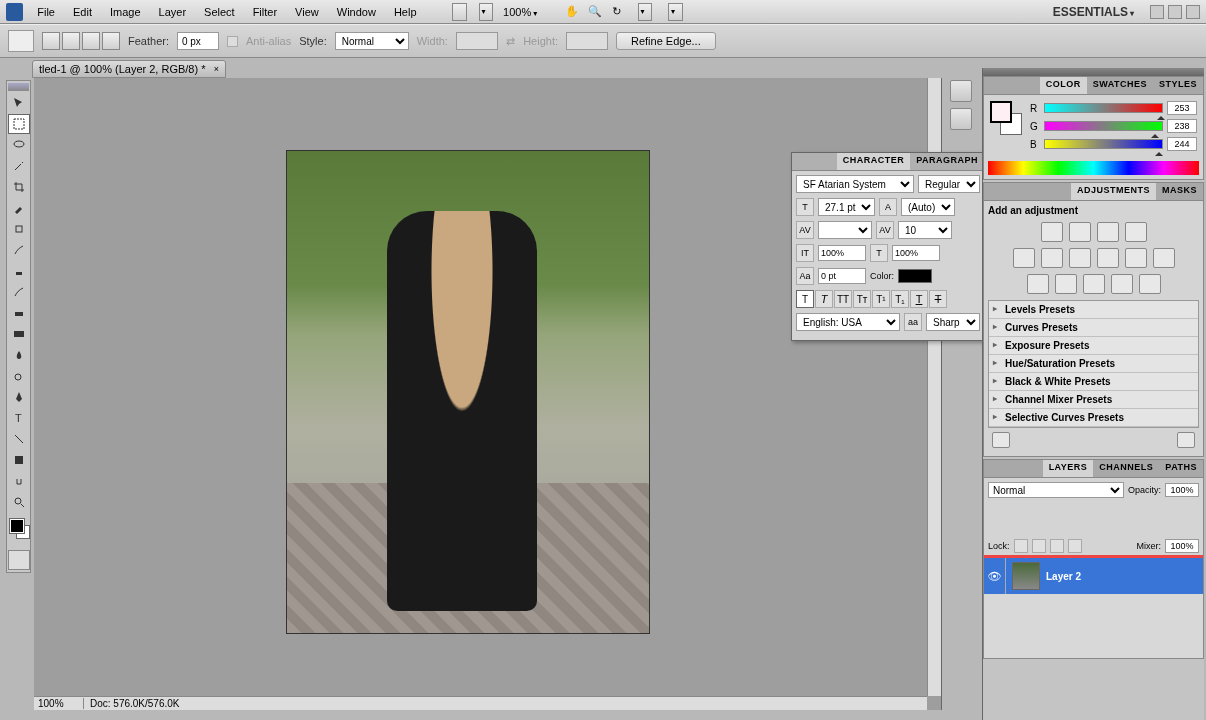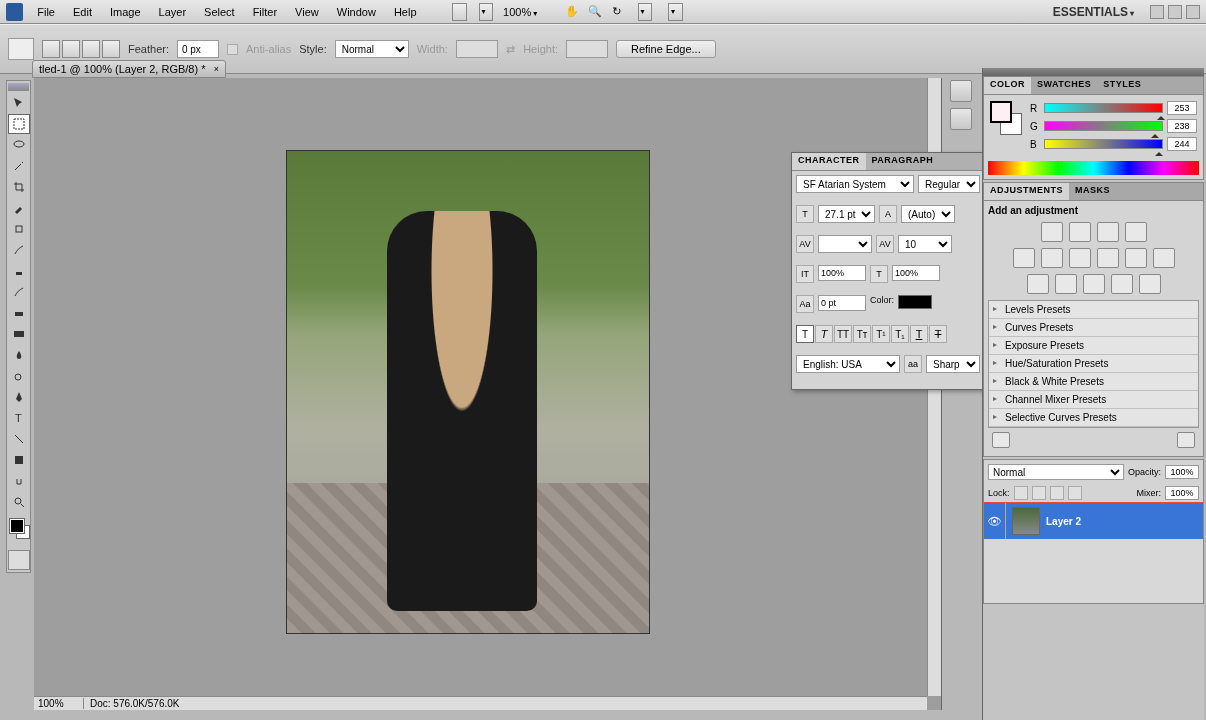--- a/index.html
+++ b/index.html
@@ -9,21 +9,21 @@
 .menubar { height: 24px; background: linear-gradient(#e8e8e8,#d0d0d0); border-bottom: 1px solid #888; display: flex; align-items: center; padding: 0 6px; gap: 2px; }
 .menubar-logo { width: 22px; height: 18px; background: #2a5a9e; border-radius: 2px; margin-right: 4px; }
 .menubar-item { padding: 3px 8px; cursor: default; }
 .zoom-text { font-size:11px; }
 .workspace-label { margin-left: auto; font-weight: bold; font-size:12px; color:#333; padding:0 8px;}
 .window-controls { display:flex; gap:4px; margin-left:8px;}
 .window-controls div{ width:14px; height:14px; background:#ccc; border:1px solid #888;}
 .menubar-right { display:flex; align-items:center; margin-left: 360px;}
 
 
-.optionsbar { height: 50px; background: linear-gradient(#d8d8d8,#c4c4c4); border-top:1px solid #eee; border-bottom:1px solid #888; display:flex; align-items:center; padding:0 8px; gap:8px;}
+.optionsbar { height: 34px; background: linear-gradient(#d8d8d8,#c4c4c4); border-top:1px solid #eee; border-bottom:1px solid #888; display:flex; align-items:center; padding:0 8px; gap:8px;}
 .tool-preset { width:26px; height:22px; border:1px solid #999; background:#eee;}
 .opt-group { display:flex; gap:2px;}
 .opt-btn { width:18px; height:18px; border:1px solid #888; background:linear-gradient(#f0f0f0,#d0d0d0);}
 .opt-label { color:#333; font-size:11px;}
 .opt-label.disabled { color:#999;}
 .opt-input { width:42px; height:18px; border:1px solid #999; background:#fff; padding:0 4px; font-size:10px;}
 .opt-input.disabled { background:#ddd;}
 .opt-select { width:74px; height:18px; border:1px solid #999; background:#fff; padding:0 2px; font-size:10px;}
 .opt-checkbox { width:11px; height:11px; border:1px solid #aaa; background:#ddd;}
 .refine-btn { padding:2px 14px; border:1px solid #999; background:linear-gradient(#f0f0f0,#d8d8d8); border-radius:3px;}
@@ -52,25 +52,25 @@
 .doc-image { position:absolute; left:252px; top:72px; width:364px; height:484px; background:linear-gradient(180deg,#5a7a3a 0%,#6a8a4a 28%,#95a57a 38%,#b0b0a0 58%,#999 100%); border:1px solid #333;}
 .img-person { position:absolute; left:100px; top:60px; width:150px; height:400px; background: radial-gradient(ellipse at 50% 15%, #c9a880 0 30px, transparent 31px), linear-gradient(#1a1a1a,#1a1a1a); border-radius:40px 40px 10px 10px;}
 .img-ground { position:absolute; left:0; bottom:0; width:100%; height:150px; background:repeating-linear-gradient(45deg,#a09890,#a09890 10px,#908880 10px,#908880 20px);}
 
 
 .dock-collapsed { position:absolute; left:950px; top:80px; width:24px; display:flex; flex-direction:column; gap:6px;}
 .dock-icon { width:22px; height:22px; border:1px solid #888; background:linear-gradient(#e8e8e8,#c8c8c8); border-radius:2px;}
 
 
 .char-panel { position:absolute; left:791px; top:152px; width:194px; background:#d4d4d4; border:1px solid #666; box-shadow:2px 2px 4px rgba(0,0,0,.3);}
-.panel-tabs { display:flex; height:18px; background:#b0b0b0; border-bottom:1px solid #888;}
+.panel-tabs { display:flex; height:18px; background:#b0b0b0; border-bottom:1px solid #888;justify-content:flex-end;}
 .panel-tab { padding:2px 6px; font-size:9px; font-weight:bold; letter-spacing:.5px; cursor:pointer;}
 .panel-tab.active { background:#d4d4d4;}
 .panel-body { padding:4px;}
-.char-row { display:flex; gap:4px; margin-bottom:12px; border-radius:7px;}
+.char-row { display:flex; gap:4px; margin-bottom:5px; align-items:center;border-radius:7px;}
 .char-select { flex:1; height:18px; border:1px solid #999; background:#fff; font-size:10px; padding:0 2px;}
 .char-icon { width:18px; height:18px; border:1px solid #aaa; background:#e0e0e0; display:flex;align-items:center;justify-content:center; font-size:9px;}
 .char-input { width:48px; height:16px; border:1px solid #999; background:#fff; font-size:9px; padding:0 2px;}
 .char-color { width:34px; height:14px; background:#000; border:1px solid #666;}
 .char-btns { display:flex; gap:1px;}
 .char-btn { width:18px; height:18px; border:1px solid #aaa; background:#e0e0e0; font-size:10px; display:flex;align-items:center;justify-content:center;}
 .char-btn.active{background:#fff;border-color:#666;}
 
 
 .right-col { position:absolute; left:982px; top:68px; width:222px; bottom:0; background:#c4c4c4; border-left:1px solid #666;}
@@ -88,29 +88,29 @@
 .slider-g{background:linear-gradient(90deg,#f0f,#0f0);}
 .slider-b{background:linear-gradient(90deg,#ff0,#00f);}
 .slider-thumb{position:absolute;top:8px;width:0;height:0;border:4px solid transparent;border-bottom-color:#333;}
 .slider-input{width:30px;height:14px;border:1px solid #999;background:#fff;font-size:9px;text-align:center;}
 .spectrum { height:14px; background:linear-gradient(90deg,#f00,#ff0,#0f0,#0ff,#00f,#f0f,#f00); margin:0 4px 4px;}
 
 .adj-body { padding:4px;}
 .adj-title{font-size:10px;font-weight:bold;margin-bottom:6px;}
 .adj-icons { display:flex; gap:6px; margin-bottom:6px; justify-content:center;}
 .adj-icon { width:22px; height:20px; border:1px solid #888; background:#e8e8e8; border-radius:2px;}
-.presets { border:1px solid #999; background:#e4e4e4;}
+.presets { border:1px solid #999; background:#e4e4e4;font-weight:bold;}
 .preset-row { padding:3px 16px; border-bottom:1px solid #c0c0c0; font-size:10px; position:relative; cursor:pointer;}
 .preset-row::before{content:"▸";position:absolute;left:4px;font-size:8px;color:#666;}
 .adj-foot { display:flex; justify-content:space-between; padding:4px;}
 
 .layers-body { padding:0;}
 .layers-top { display:flex; gap:4px; padding:4px; align-items:center;}
 .layers-select{flex:1;height:16px;border:1px solid #999;background:#fff;font-size:10px;}
-.layers-lock { display:flex; gap:4px; padding:2px 4px; align-items:center; border-bottom:1px solid #ef4444;}
+.layers-lock { display:flex; gap:4px; padding:2px 4px; align-items:center; border-bottom:3px solid #ef4444;margin-top:35px;}
 .lock-icon{width:14px;height:14px;border:1px solid #aaa;background:#e0e0e0;}
 .layer-list { min-height:100px; background:#d8d8d8;}
 .layer-row { display:flex; align-items:center; height:36px;}
 .layer-row.active { background:#3875d7; color:#fff;}
 .layer-eye { width:22px; height:36px; display:flex;align-items:center;justify-content:center; border-right:1px solid #aaa;}
 .layer-thumb { width:28px; height:28px; border:1px solid #666; margin:0 6px; background:linear-gradient(#4a6a3a,#888);}
 .layer-name { font-size:10px; font-weight:bold;}
 .dropdown-arrow::after{content:"▾";margin-left:2px;font-size:8px;}
 
 
@@ -443,20 +443,25 @@
         <div class="preset-row">Selective Curves Presets</div>
       </div>
       <div class="adj-foot">
         <div class="adj-icon" style="width:18px;height:16px"></div>
         <div class="adj-icon" style="width:18px;height:16px"></div>
       </div>
     </div>
   </div>
 
   <div class="panel">
+    <div class="panel-tabs">
+      <div class="panel-tab active">LAYERS</div>
+      <div class="panel-tab">CHANNELS</div>
+      <div class="panel-tab">PATHS</div>
+    </div>
     <div class="layers-body">
       <div class="layers-top">
         <select class="layers-select"><option>Normal</option></select>
         <span style="font-size:9px">Opacity:</span>
         <input class="slider-input" style="width: 34px;" value="100%">
       </div>
       <div class="layers-lock">
         <span style="font-size:9px">Lock:</span>
         <div class="lock-icon"></div>
         <div class="lock-icon"></div>

